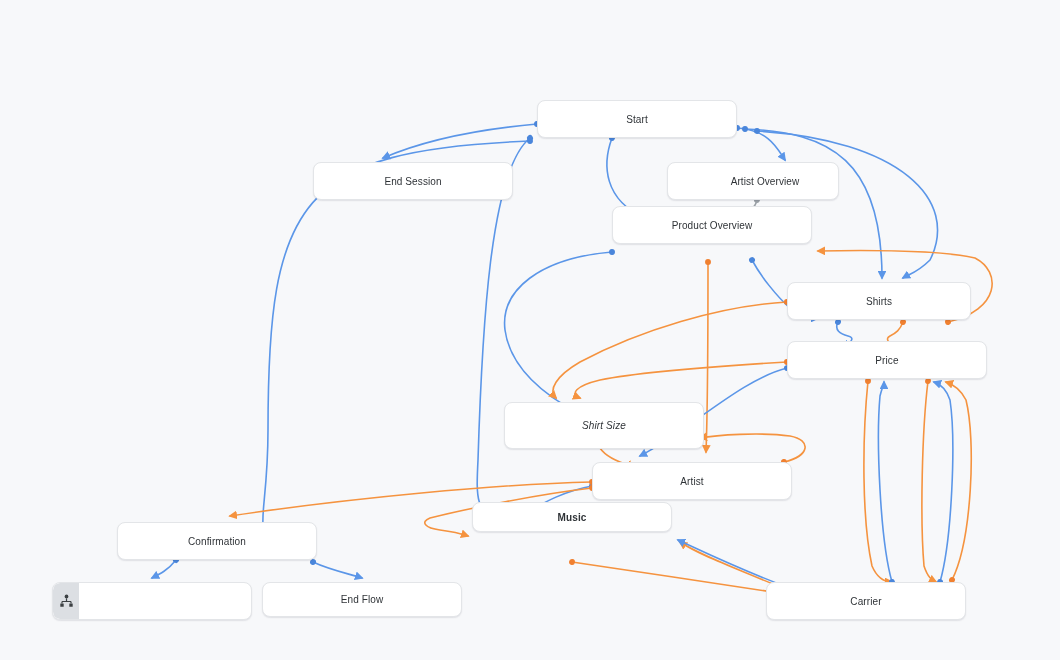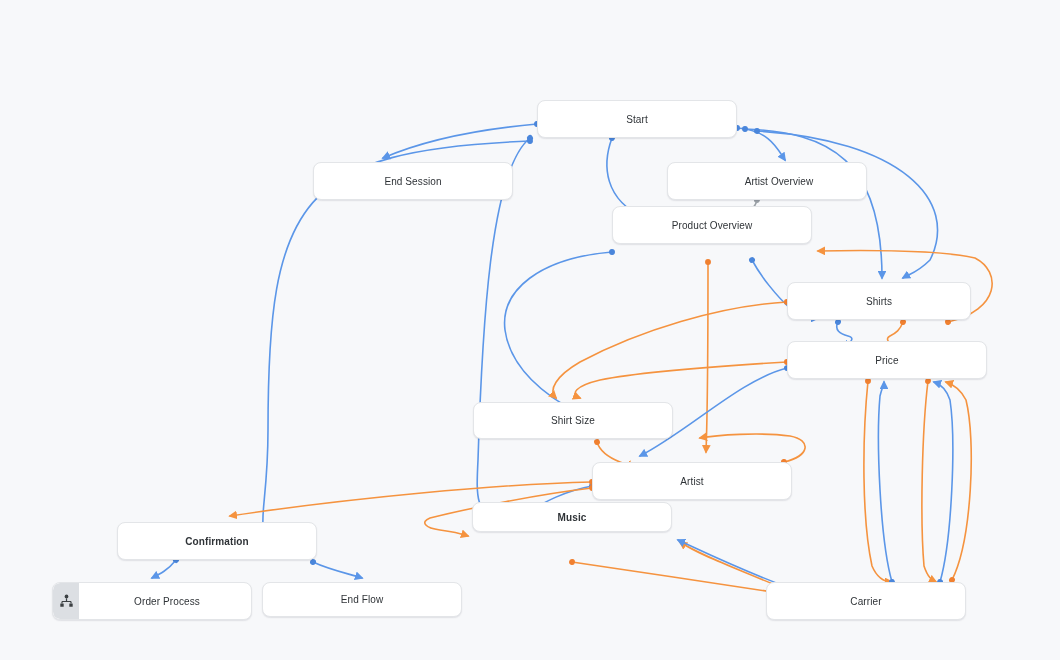--- a/index.html
+++ b/index.html
@@ -134,54 +134,53 @@
       </g>
   </svg>
 
   <div id="node-group">
       <div class="node" style="left: 537px; top: 100px; width: 200px; height: 38px;">
         <span class="node-label">Start</span>
       </div>
       <div class="node" style="left: 277px; top: 162px; width: 200px; height: 38px; margin-left: 36px;">
         <span class="node-label">End Session</span>
       </div>
-      <div class="node" style="left: 667px; top: 162px; width: 200px; height: 38px; padding-left: 24px;">
+      <div class="node" style="left: 667px; top: 162px; width: 172px; height: 38px; padding-left: 24px;">
         <span class="node-label">Artist Overview</span>
       </div>
       <div class="node" style="left: 612px; top: 206px; width: 200px; height: 38px;">
         <span class="node-label">Product Overview</span>
       </div>
       <div class="node" style="left: 787px; top: 282px; width: 184px; height: 38px;">
         <span class="node-label">Shirts</span>
       </div>
       <div class="node" style="left: 787px; top: 341px; width: 200px; height: 38px;">
         <span class="node-label">Price</span>
       </div>
-      <div class="node" style="left: 473px; top: 402px; width: 200px; height: 37px;">
+      <div class="node" style="left: 504px; top: 402px; width: 200px; height: 47px; font-style: italic;">
         <span class="node-label">Shirt Size</span>
       </div>
       <div class="node" style="left: 592px; top: 462px; width: 200px; height: 38px;">
         <span class="node-label">Artist</span>
       </div>
-      <div class="node" style="left: 117px; top: 522px; width: 200px; height: 38px; font-weight: bold;">
+      <div class="node" style="left: 117px; top: 522px; width: 200px; height: 38px;">
         <span class="node-label">Confirmation</span>
       </div>
       <div class="node" style="left: 472px; top: 502px; width: 200px; height: 30px; font-weight: bold;">
         <span class="node-label">Music</span>
       </div>
       <div class="node has-icon" style="left: 52px; top: 582px; width: 200px; height: 38px;">
         <span class="node-icon">
           <svg width="15" height="15" viewBox="0 0 16 16" aria-hidden="true">
             <circle cx="8" cy="2.6" r="2" fill="#3c4043"></circle>
             <path d="M8 4.6 L8 8 M3.2 8 L12.8 8 M3.2 8 L3.2 10.2 M12.8 8 L12.8 10.2" stroke="#3c4043" stroke-width="1.3" fill="none"></path>
             <rect x="1.4" y="10.2" width="3.6" height="3.4" fill="#3c4043"></rect>
             <rect x="11" y="10.2" width="3.6" height="3.4" fill="#3c4043"></rect>
           </svg>
         </span>
-        <span class="node-label">Order Process</span>
       </div>
       <div class="node" style="left: 262px; top: 582px; width: 200px; height: 35px;">
         <span class="node-label">End Flow</span>
       </div>
       <div class="node" style="left: 766px; top: 582px; width: 200px; height: 38px;">
         <span class="node-label">Carrier</span>
       </div>
     </div>
 </div>
 

